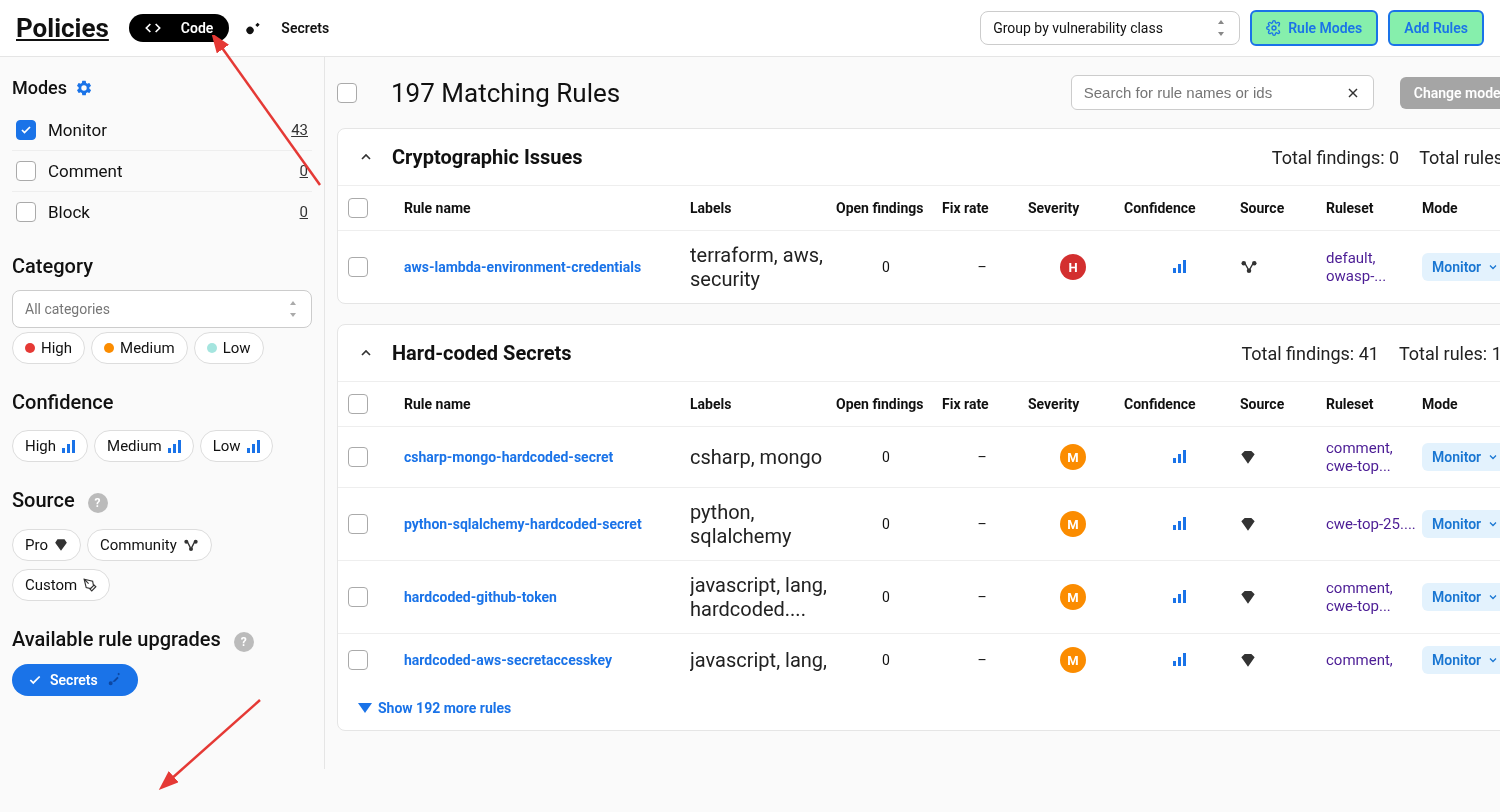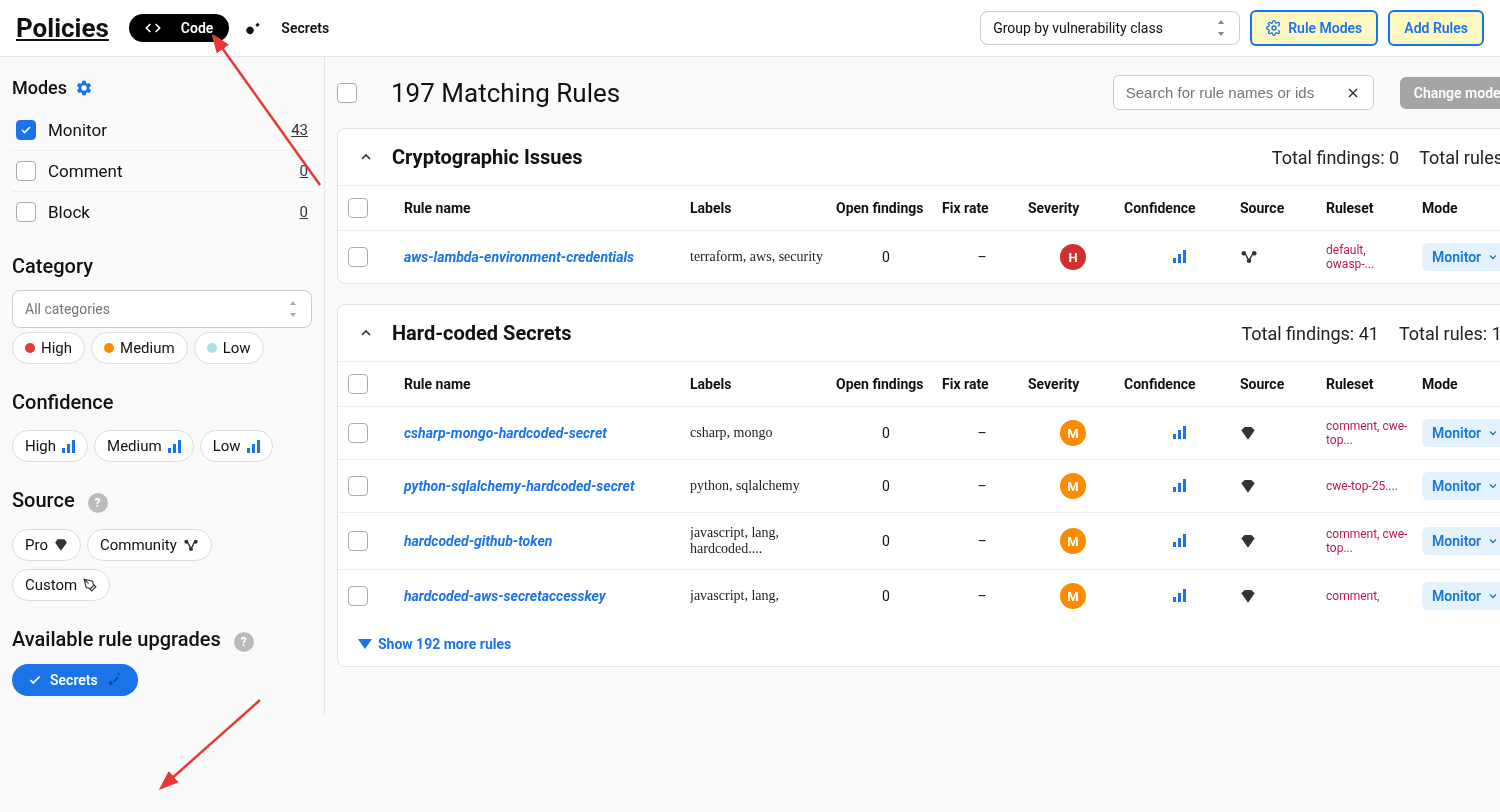--- a/index.html
+++ b/index.html
@@ -5,21 +5,21 @@
 * { box-sizing: border-box; margin: 0; padding: 0; }
 body { font-family: -apple-system, BlinkMacSystemFont, "Segoe UI", Roboto, sans-serif; font-size: 14px; color: #111; background: #fafafa; }
 .header { display: flex; align-items: center; padding: 10px 16px; border-bottom: 1px solid #e5e5e5; background: #fff; }
 .header-title { font-size: 26px; font-weight: 700; margin-right: 20px; text-decoration: underline; }
 .pill { display: inline-flex; align-items: center; gap: 20px; padding: 6px 16px; border-radius: 20px; cursor: pointer; font-weight: 600; }
 .pill.dark { background: #000; color: #fff; }
 .pill.light { color: #111; }
 .header-spacer { flex: 1; }
 .group-select { border: 1px solid #ccc; border-radius: 8px; padding: 8px 12px; min-width: 260px; background: #fff; display: flex; align-items: center; justify-content: space-between; cursor: pointer; }
 .btn { border-radius: 6px; padding: 8px 14px; font-weight: 600; cursor: pointer; display: inline-flex; align-items: center; gap: 6px; }
-.btn.outline-blue { border: 2px solid #1a73e8; color: #1a73e8; background: #fef9c3; }
+.btn.outline-blue { border: 2px solid #1a73e8; color: #1a73e8; background: #86efac; }
 .header .btn, .header .group-select { margin-left: 10px; }
 
 .content { display: flex; }
 .sidebar { width: 350px; border-right: 1px solid #e5e5e5; padding: 20px 12px; }
 .sidebar-section-title { font-size: 18px; font-weight: 500; margin-bottom: 12px; display: flex; align-items: center; gap: 8px; }
 .mode-row { display: flex; align-items: center; padding: 10px 4px; border-bottom: 1px solid #eee; }
 .mode-row:last-of-type { border-bottom: none; }
 .checkbox { width: 20px; height: 20px; border: 1.5px solid #aaa; border-radius: 4px; margin-right: 12px; display: inline-flex; align-items: center; justify-content: center; cursor: pointer; background: #fff; }
 .checkbox.checked { background: #1a73e8; border-color: #1a73e8; color: #fff; }
 .mode-label { font-size: 17px; flex: 1; }
@@ -31,43 +31,43 @@
 .dot.red { background: #e53935; }
 .dot.orange { background: #fb8c00; }
 .dot.teal { background: #a5e5df; }
 .pill-blue { background: #1a73e8; color: #fff; border-radius: 20px; padding: 8px 16px; display: inline-flex; align-items: center; gap: 8px; font-weight: 600; cursor: pointer; }
 .help-circle { width: 20px; height: 20px; border-radius: 50%; background: #bbb; color: #fff; display: inline-flex; align-items: center; justify-content: center; font-size: 12px; font-weight: 700; }
 
 .main { flex: 1; padding: 18px 12px; }
 .main-header { display: flex; align-items: center; margin-bottom: 18px; gap: 14px; }
 .main-header .checkbox { margin-right: 0; }
 .matching-title { font-size: 26px; font-weight: 400; margin-left: 20px; }
-.search-box { margin-left: auto; display: flex; align-items: center; border: 1px solid #ccc; border-radius: 6px; background: #fff; padding: 8px 12px; width: 261px; }
+.search-box { margin-left: auto; display: flex; align-items: center; border: 1px solid #ccc; border-radius: 6px; background: #fff; padding: 8px 12px; width: 303px; }
 .search-box input { border: none; outline: none; flex: 1; font-size: 15px; }
 .btn.gray { background: #a5a5a5; color: #fff; border: none; }
 
 .group { background: #fff; border: 1px solid #e5e5e5; border-radius: 8px; margin-bottom: 20px; overflow: hidden; }
 .group-header { display: flex; align-items: center; padding: 16px 20px; }
 .chevron { width: 16px; height: 16px; margin-right: 18px; }
 .group-title { font-size: 20px; font-weight: 700; }
 .group-stats { margin-left: auto; font-size: 18px; color: #222; }
 .group-stats span { margin-left: 20px; }
 
 .table-header, .rule-row { display: grid; grid-template-columns: 50px 280px 140px 100px 80px 90px 110px 80px 90px 110px; align-items: center; padding: 12px 10px; border-top: 1px solid #eee; gap: 6px; }
 .table-header { font-weight: 700; font-size: 14px; }
-.rule-name { color: #1a73e8; font-weight: 700; cursor: pointer; font-size: 14px; word-break: break-word; font-style: italic; }
-.labels-cell { font-size: 14px; color: #222; overflow: hidden; font-family: Liberation Serif, serif; }
+.rule-name { color: #1a73e8; font-weight: 700; cursor: pointer; font-size: 14px; word-break: break-word; }
+.labels-cell { font-size: 20px; color: #222; overflow: hidden; }
 .center { text-align: center; }
 .sev-badge { width: 26px; height: 26px; border-radius: 50%; color: #fff; font-weight: 700; display: inline-flex; align-items: center; justify-content: center; font-size: 13px; }
 .sev-H { background: #d32f2f; }
 .sev-M { background: #fb8c00; }
 .bars { display: inline-flex; align-items: flex-end; gap: 2px; height: 14px; }
 .bars span { width: 3px; background: #1a73e8; }
 .bars span:nth-child(1){height:5px;} .bars span:nth-child(2){height:9px;} .bars span:nth-child(3){height:13px;}
-.ruleset-cell { font-size: 12px; color: #be185d; overflow: hidden; }
+.ruleset-cell { font-size: 15px; color: #4c1d95; overflow: hidden; }
 .mode-btn { background: #e3f2fd; color: #1976d2; border-radius: 6px; padding: 6px 10px; display: inline-flex; align-items: center; gap: 6px; font-weight: 600; cursor: pointer; font-size: 14px; }
 .show-more { color: #1a73e8; font-weight: 700; padding: 14px 20px; cursor: pointer; display: flex; align-items: center; gap: 6px; }
 .triangle-down { width: 0; height: 0; border-left: 7px solid transparent; border-right: 7px solid transparent; border-top: 10px solid #1a73e8; }
 
 svg { display: block; }
 .arrow-annotation { position: absolute; pointer-events: none; }
 </style>
 </head>
 <body>
 

